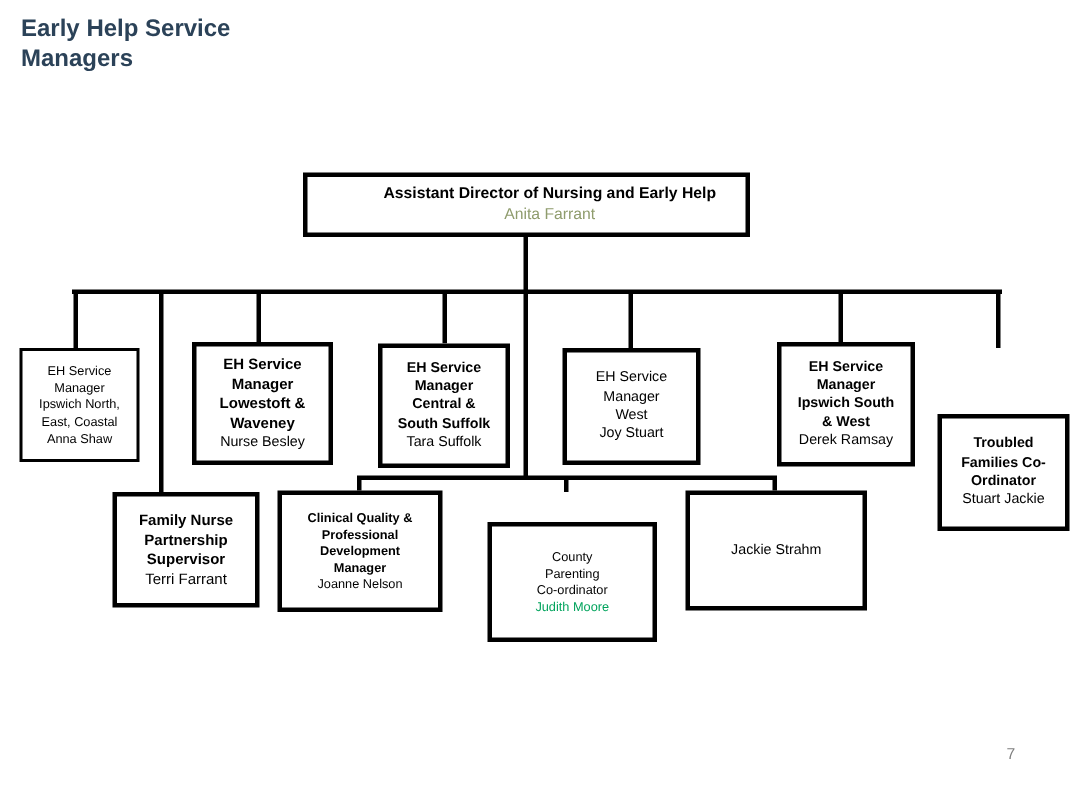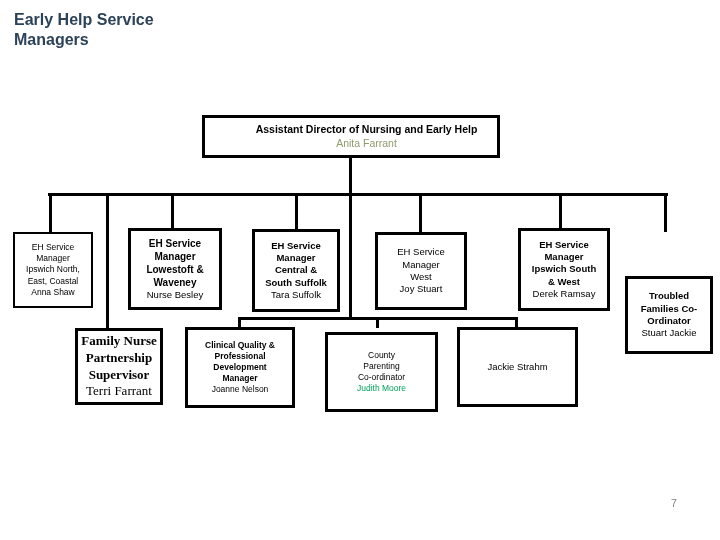--- a/index.html
+++ b/index.html
@@ -38,23 +38,23 @@
   .director-box .name { color:var(--director-name, #8f9c6d); }
 
   .b-r2-1 { left:13px;  top:232px; width:80px; height:76px; font-size:8.5px; border-width:2px; }
   .b-r2-2 { left:128px; top:228px; width:94px; height:82px; font-size:10px; }
   .b-r2-2 .name { font-size:9.5px; }
   .b-r2-3 { left:252px; top:229px; width:88px; height:83px; font-size:9.5px; }
   .b-r2-4 { left:375px; top:232px; width:92px; height:78px; font-size:9.5px; }
   .b-r2-5 { left:518px; top:228px; width:92px; height:83px; font-size:9.5px; }
   .b-r2-6 { left:625px; top:232px; width:88px; height:78px; font-size:9.5px;margin-top:44px; }
 
-  .b-r3-1 { left:75px;  top:328px; width:88px;  height:77px; font-size:13px;font-family:Liberation Serif, serif; }
+  .b-r3-1 { left:75px;  top:328px; width:98px;  height:77px; font-size:10px; }
   .b-r3-2 { left:185px; top:327px; width:110px; height:81px; font-size:8.5px;text-align:center; }
-  .b-r3-3 { left:325px; top:332px; width:113px; height:80px; font-size:8.5px; }
+  .b-r3-3 { left:325px; top:348px; width:113px; height:80px; font-size:8.5px; }
   .b-r3-4 { left:457px; top:327px; width:121px; height:80px; font-size:9.5px; }
 
   .green-name { color:var(--highlight-name, #00a35c);text-align:center; }
 
   .page-number {
     position:absolute; left:664px; top:497px; width:20px;
     font-size:10.5px; color:var(--page-number, #808080); text-align:center;
   }
 </style>
 </head>

